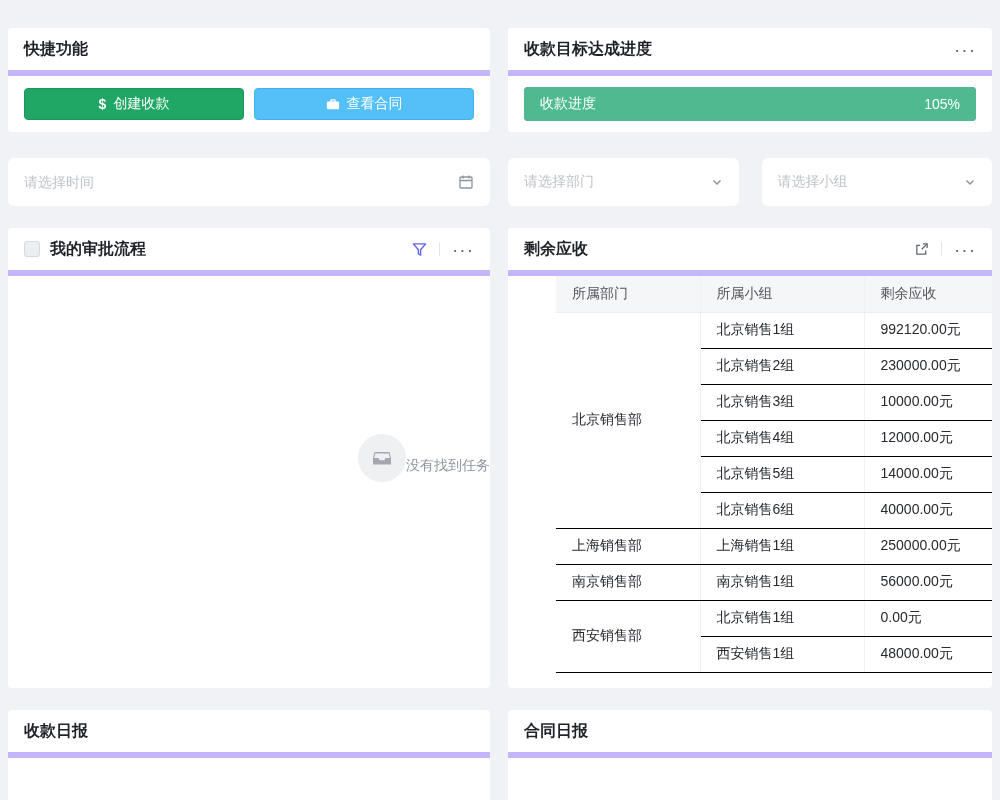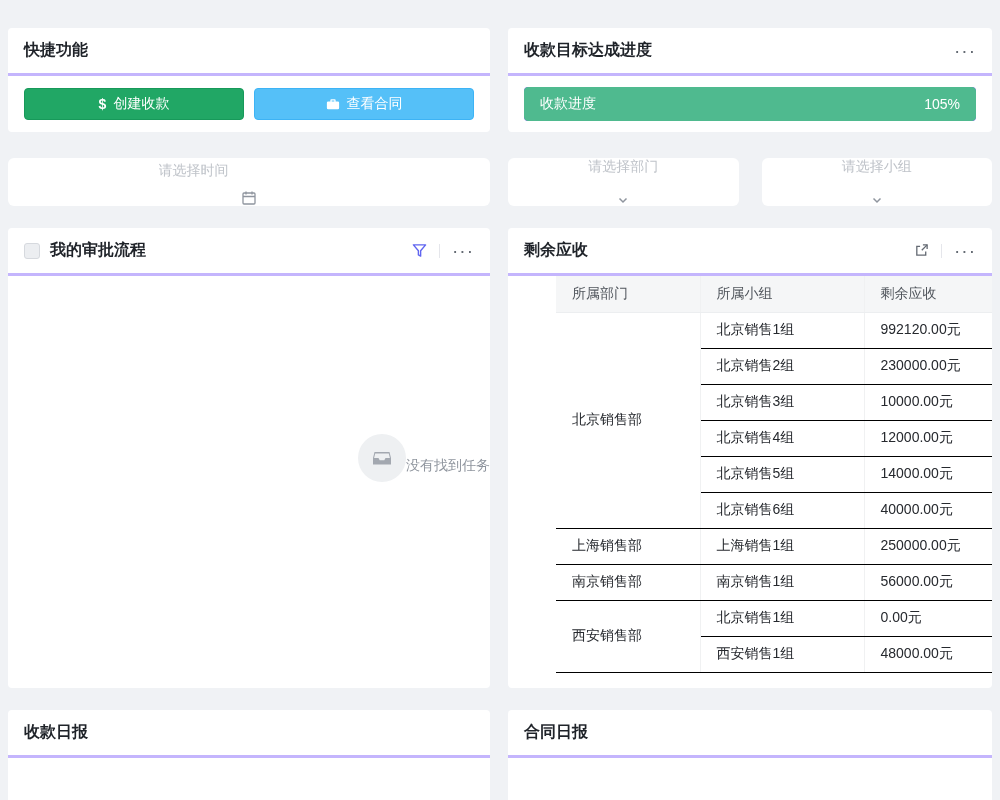--- a/index.html
+++ b/index.html
@@ -13,21 +13,21 @@
   .page { display: flex; gap: 18px; padding: 28px 8px 0 8px; }
   .col-left  { width: 482px; display: flex; flex-direction: column; }
   .col-right { width: 484px; display: flex; flex-direction: column; }
   .mt26 { margin-top: 26px; }
   .mt22 { margin-top: 22px; }
 
   .card { background: #ffffff; border-radius: 4px; overflow: hidden; }
   .card-header {
     height: 48px; display: flex; align-items: center;
     justify-content: space-between; padding: 0 16px;
-    border-bottom: 3px solid #c4b5fd;
+    border-bottom: 6px solid #c4b5fd;
   }
   .header-left { display: flex; align-items: center; gap: 10px; }
   .header-right { display: flex; align-items: center; gap: 12px; }
   .card-title { font-size: 16px; font-weight: bold; color: #1f2329; }
   .v-divider { width: 1px; height: 14px; background: #e5e6eb; }
   .more-dots {
     font-size: 19px; color: #646a73; letter-spacing: 1px;
     line-height: 1; cursor: pointer; user-select: none;
   }
   .icon-btn { display: flex; align-items: center; cursor: pointer; }
@@ -49,21 +49,21 @@
   .progress-track { flex: 1; height: 34px; border-radius: 4px; background: #8b5cf6; overflow: hidden; }
   .progress-fill {
     height: 100%; background: #4fba8f; border-radius: 4px;
     display: flex; align-items: center; justify-content: space-between;
     padding: 0 16px; color: #ffffff; font-size: 14px;
   }
 
   
   .filter-input {
     height: 48px; background: #ffffff; border-radius: 6px;
-    display: flex; align-items: center; padding: 0 16px; gap: 8px; flex-direction: column;
+    display: flex; align-items: center; padding: 0 16px; gap: 8px;
   }
   .filter-input input {
     flex: 1; border: none; outline: none; font-size: 14px;
     color: #1f2329; background: transparent;
     font-family: "Liberation Sans", "DejaVu Sans", sans-serif;
   }
   .filter-input input::placeholder { color: #bfc3c9; }
   .select-placeholder { flex: 1; font-size: 14px; color: #bfc3c9; }
   .selects-row { display: flex; gap: 23px; }
   .selects-row .filter-input { flex: 1; cursor: pointer; }

